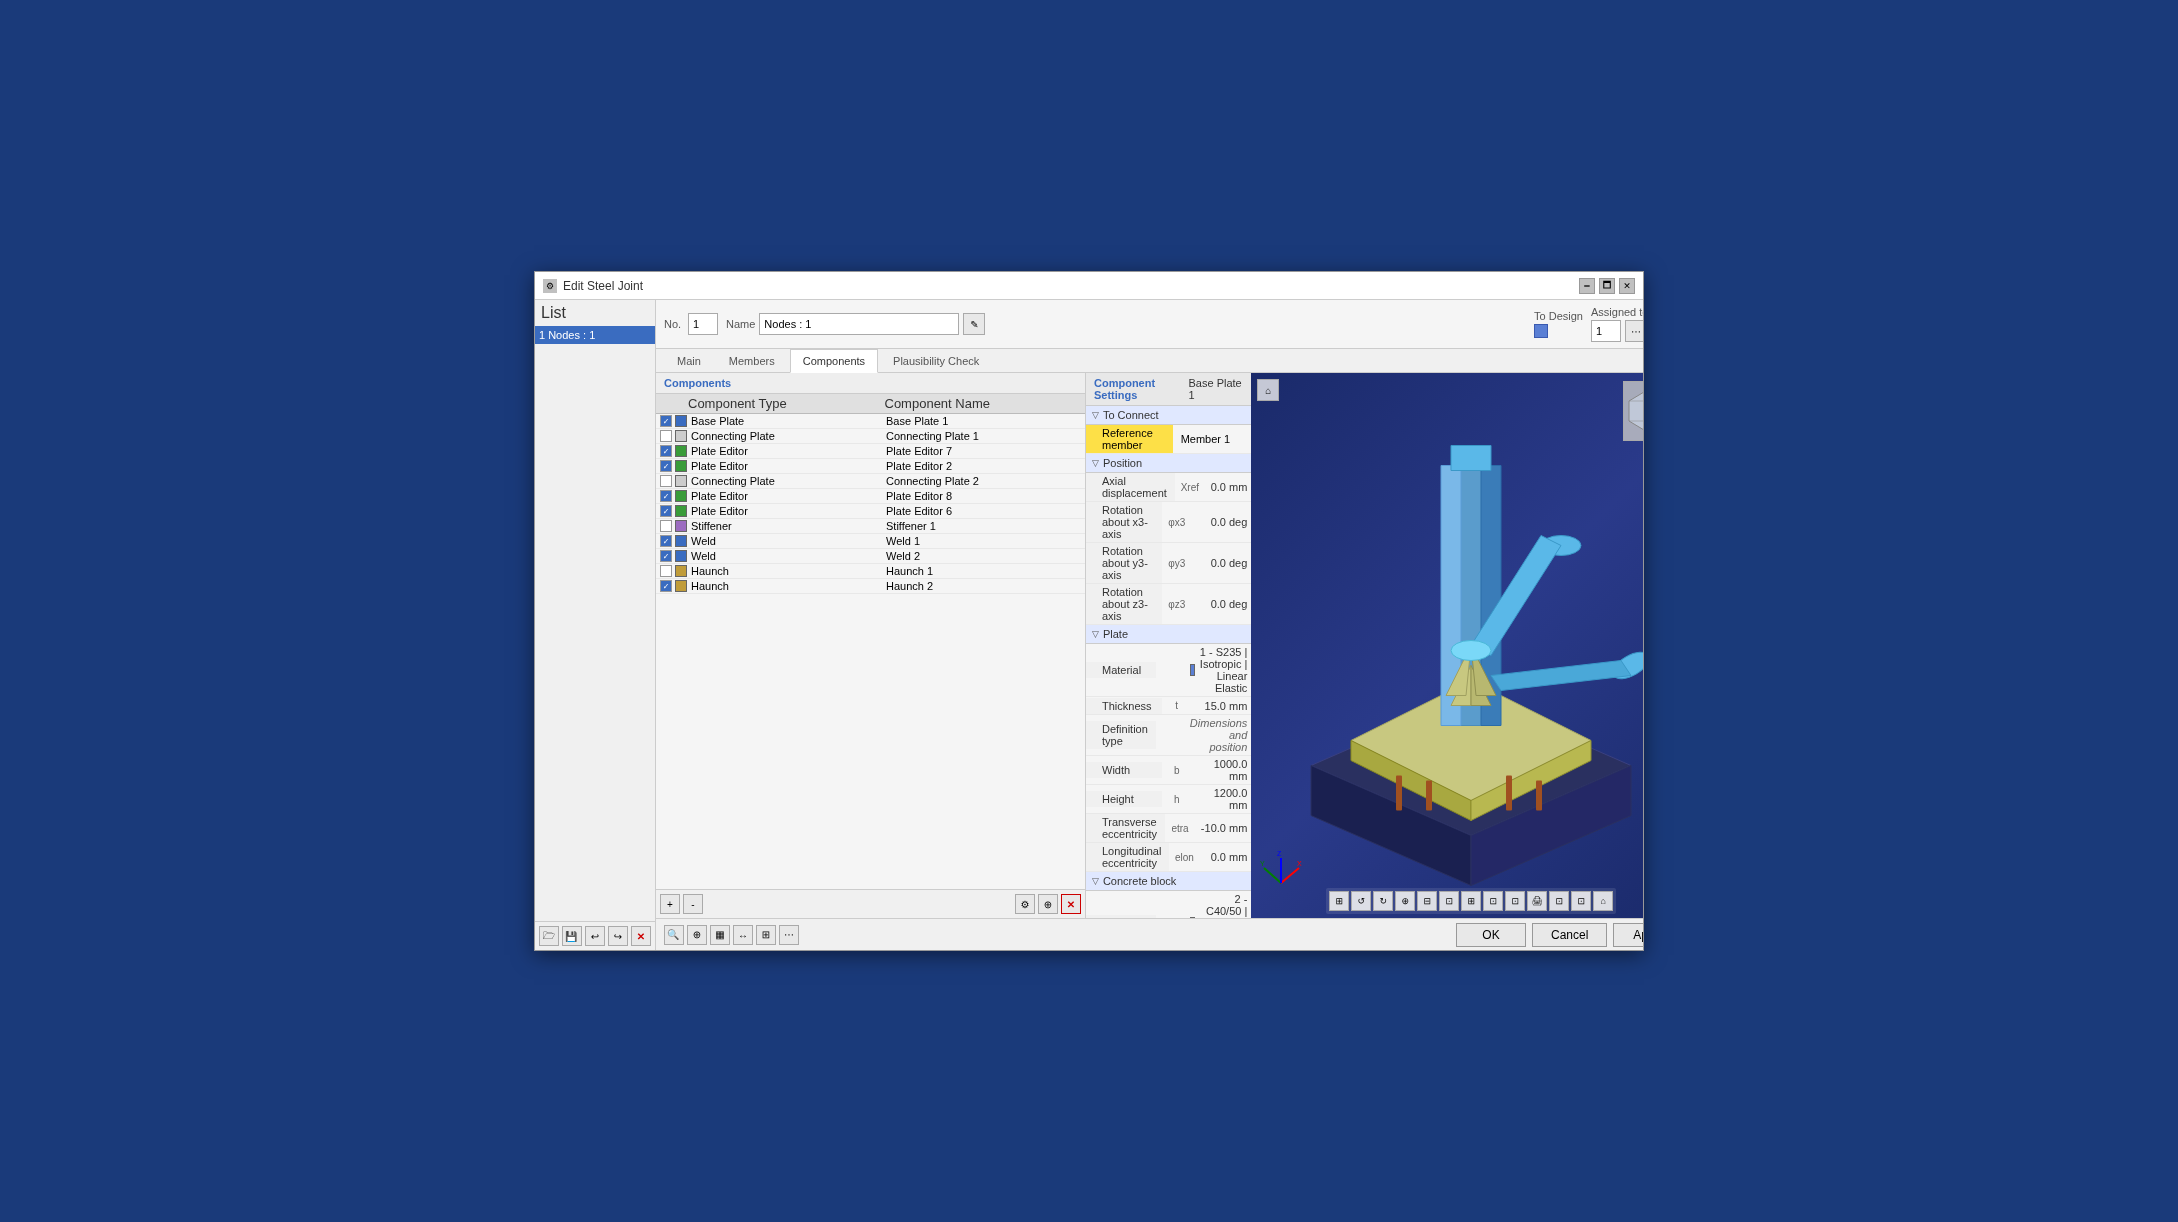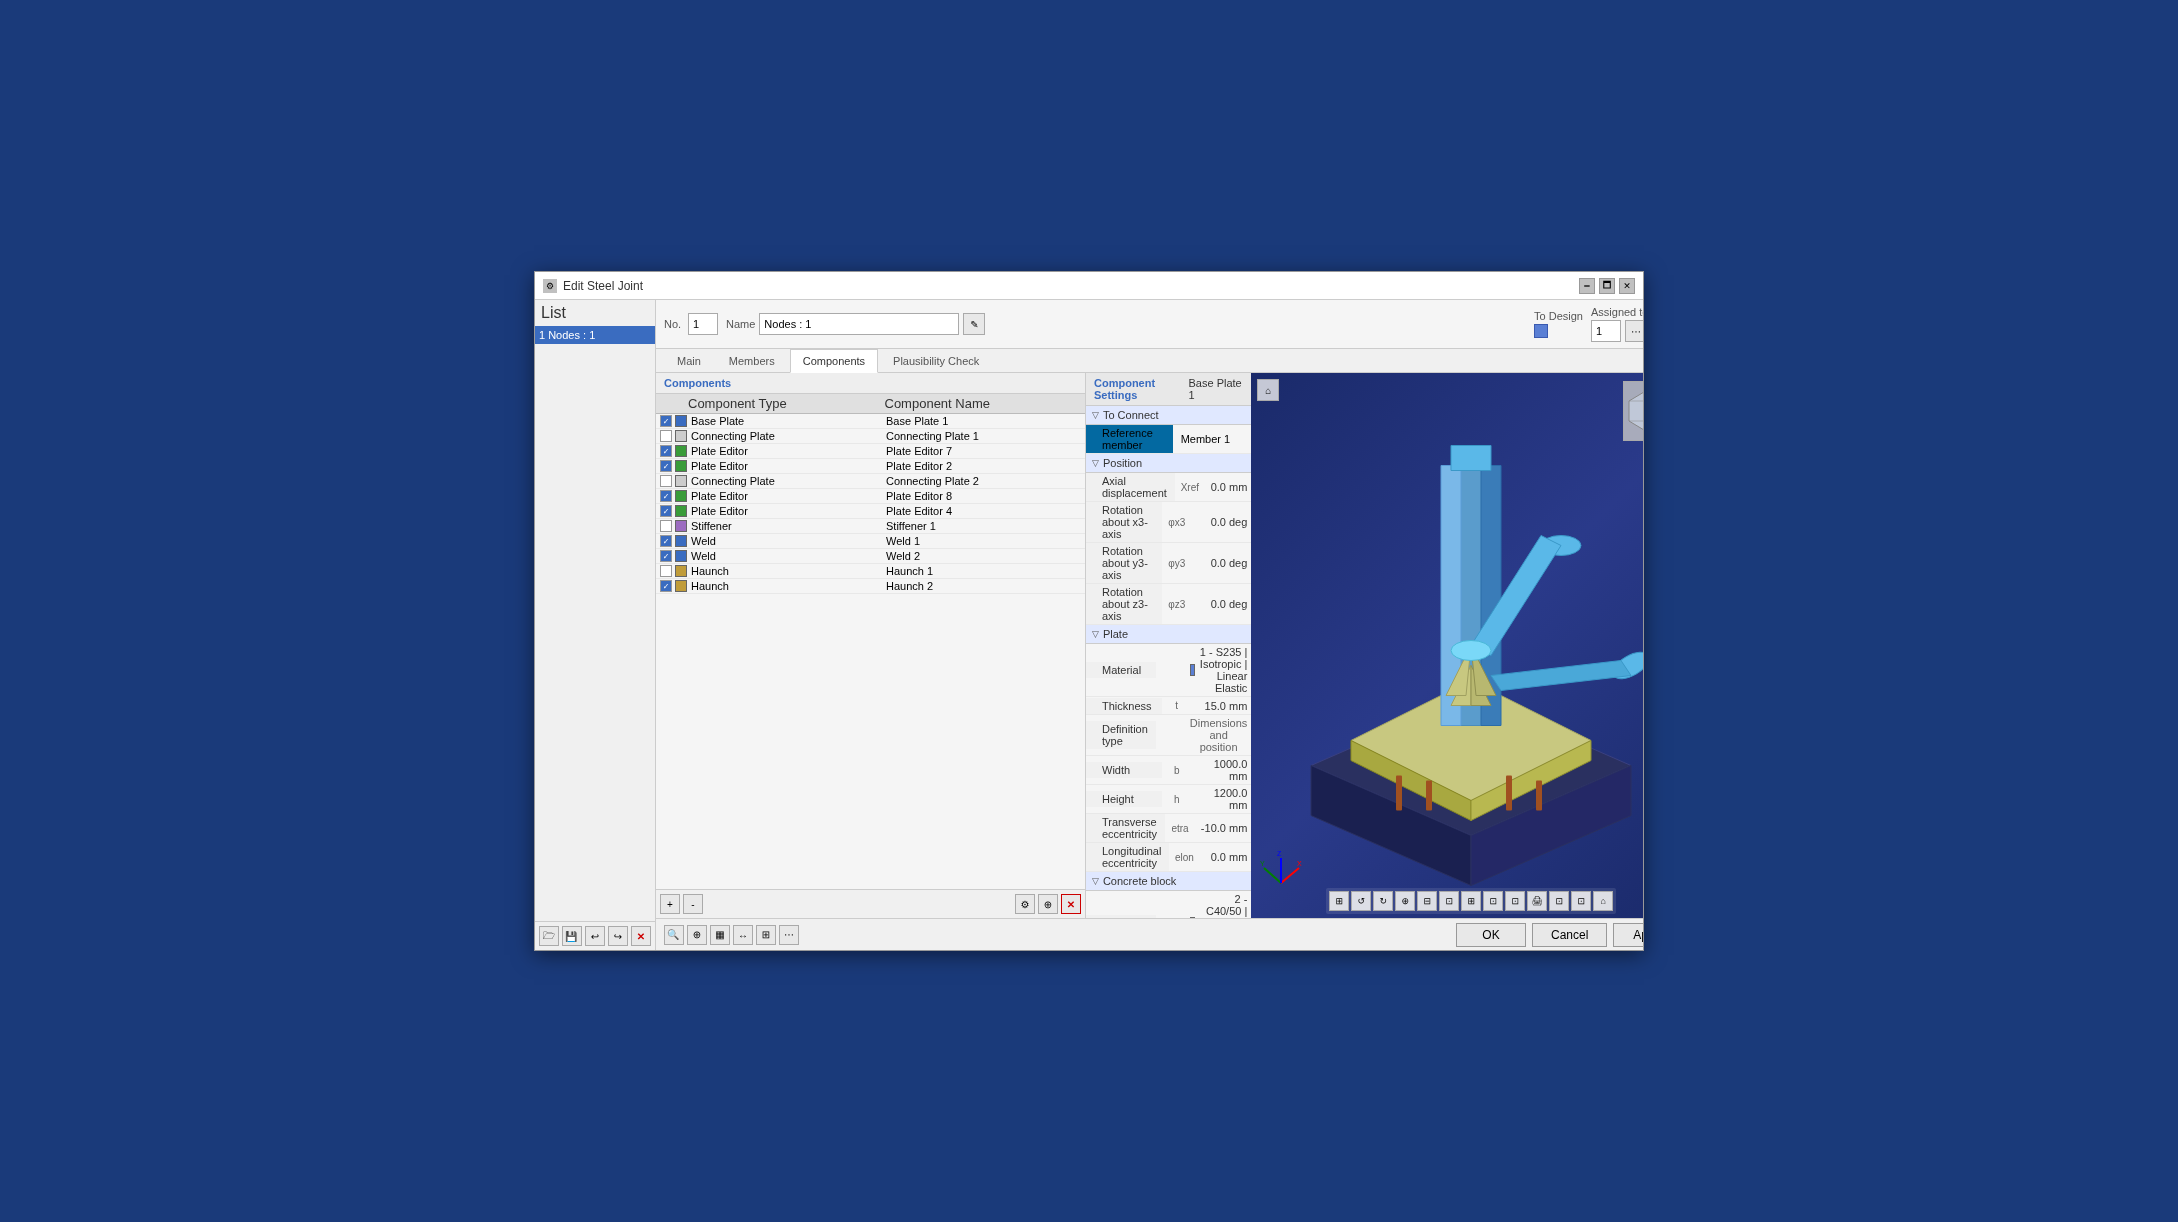--- a/index.html
+++ b/index.html
@@ -449,21 +449,21 @@
     }
     .to-connect-row {
       display: flex;
       align-items: center;
       border-bottom: 1px solid #e8e8e8;
     }
     .to-connect-name {
       flex: 1;
       padding: 2px 8px 2px 16px;
       font-size: 11px;
-      background: #0369a1;
+      background: #fde047;
     }
     .to-connect-value {
       flex: 1;
       padding: 2px 8px;
       font-size: 11px;
     }
   </style>
 </head>
 <body>
 
@@ -576,21 +576,21 @@
                 <div class="comp-row">
       <div class="comp-check checked">✓</div>
       <div class="comp-color-box" style="background:#3a9c3a"></div>
       <span class="comp-type-text">Plate Editor</span>
       <span class="comp-name-text">Plate Editor 8</span>
     </div>
                 <div class="comp-row">
       <div class="comp-check checked">✓</div>
       <div class="comp-color-box" style="background:#3a9c3a"></div>
       <span class="comp-type-text">Plate Editor</span>
-      <span class="comp-name-text">Plate Editor 4</span>
+      <span class="comp-name-text">Plate Editor 6</span>
     </div>
                 <div class="comp-row">
       <div class="comp-check "></div>
       <div class="comp-color-box" style="background:#9c6cc0"></div>
       <span class="comp-type-text">Stiffener</span>
       <span class="comp-name-text">Stiffener 1</span>
     </div>
                 <div class="comp-row">
       <div class="comp-check checked">✓</div>
       <div class="comp-color-box" style="background:#3a6cc0"></div>
@@ -689,21 +689,21 @@
           </div>
         </div>
                   <div class="prop-row">
           <div class="prop-name">Thickness</div>
           <div class="prop-symbol">t</div>
           <div class="prop-value">15.0 mm</div>
         </div>
                   <div class="prop-row">
           <div class="prop-name">Definition type</div>
           <div class="prop-symbol"></div>
-          <div class="prop-value" style="color:#666;text-align:center">Dimensions and position</div>
+          <div class="prop-value" style="color:#666;font-style:italic;text-align:right">Dimensions and position</div>
         </div>
                   <div class="prop-row">
           <div class="prop-name">Width</div>
           <div class="prop-symbol">b</div>
           <div class="prop-value">1000.0 mm</div>
         </div>
                   <div class="prop-row">
           <div class="prop-name">Height</div>
           <div class="prop-symbol">h</div>
           <div class="prop-value">1200.0 mm</div>

